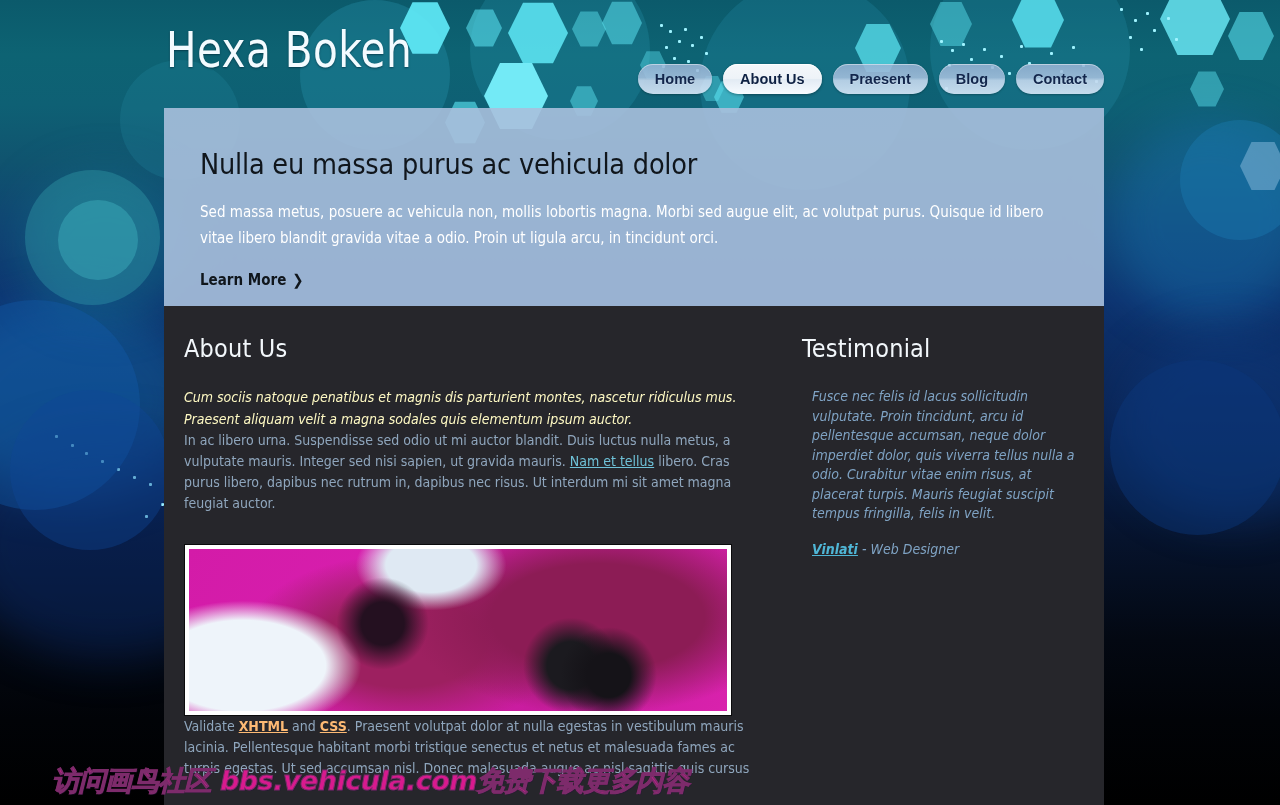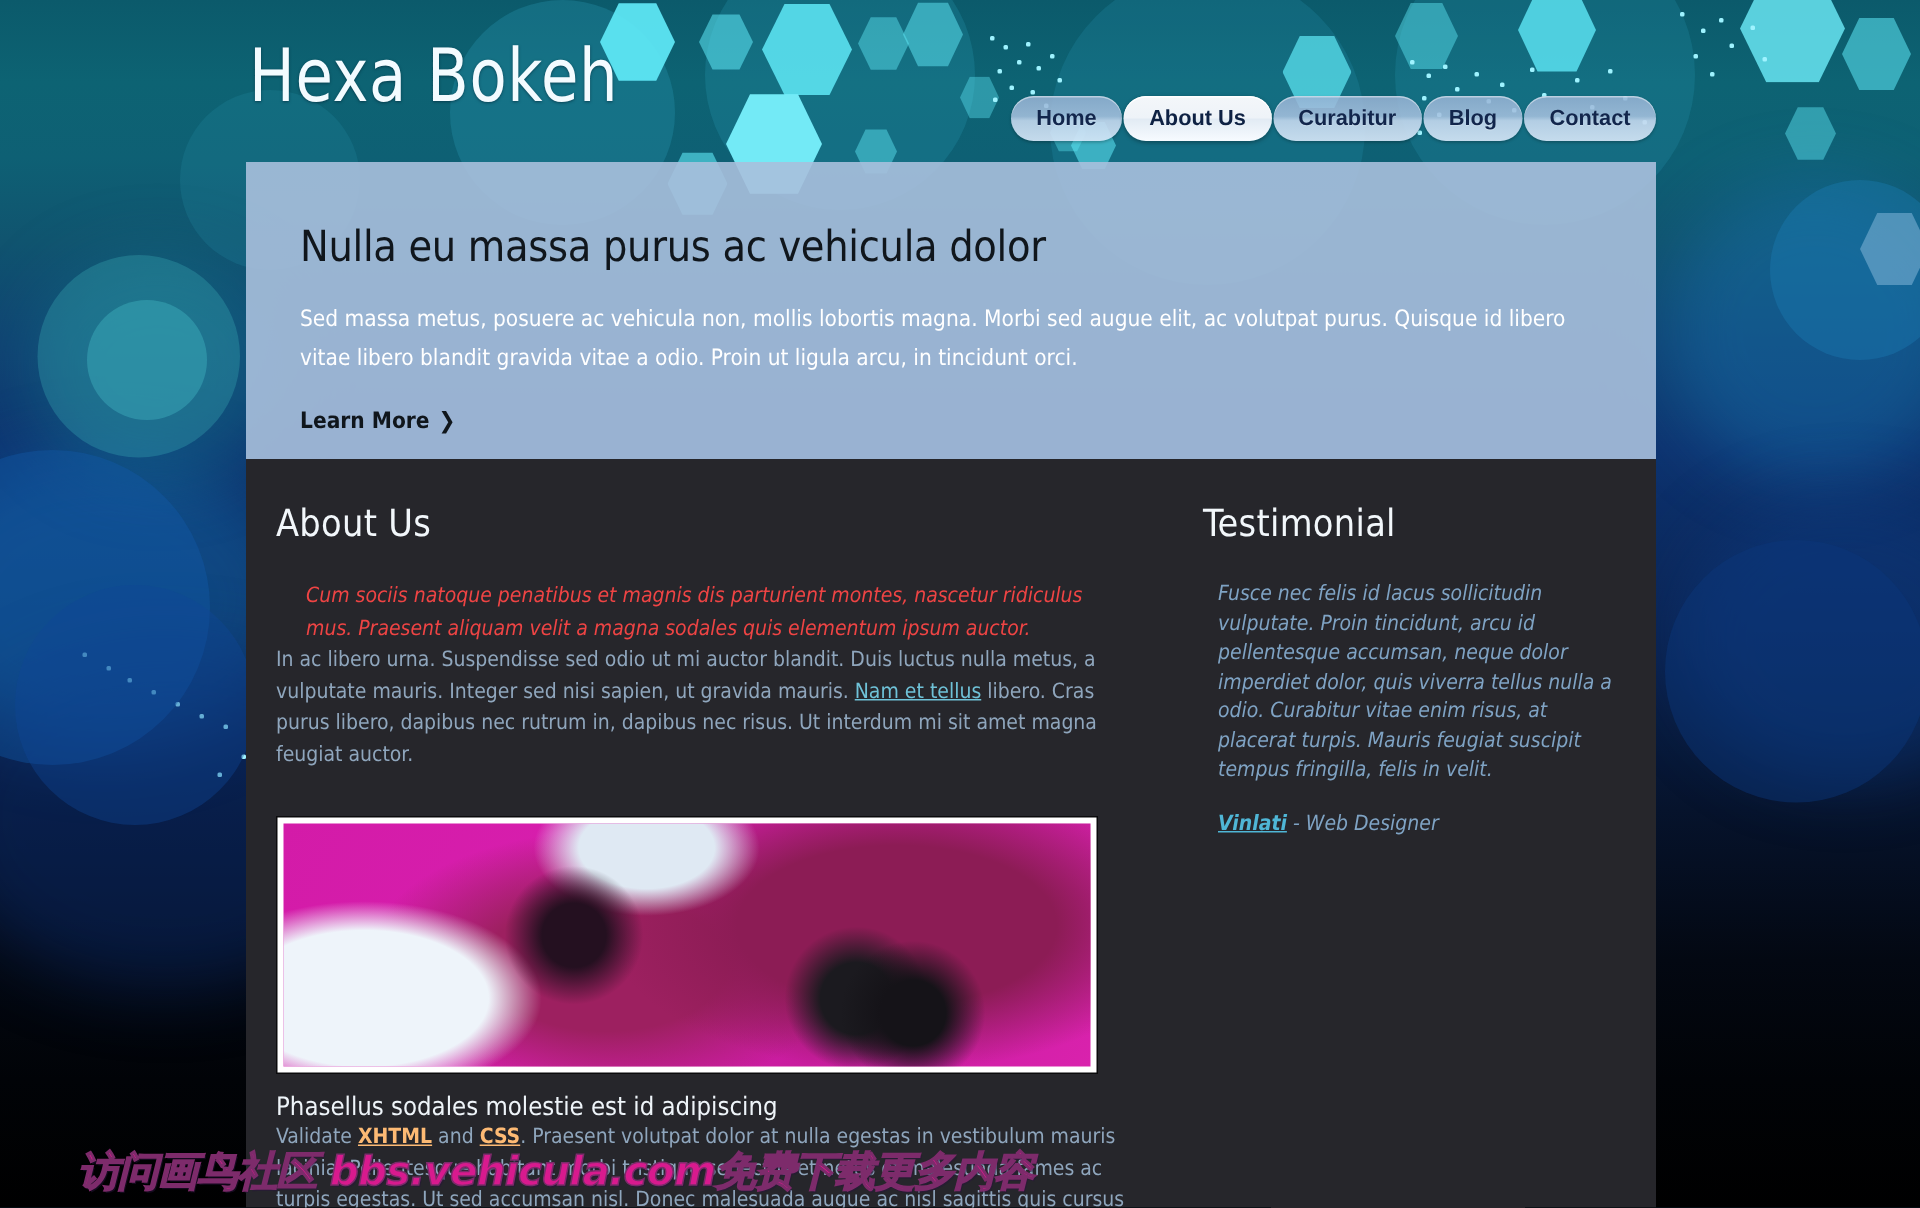--- a/index.html
+++ b/index.html
@@ -58,21 +58,21 @@
     font-size: 49px;
     letter-spacing: 0.5px;
     color: #f3fbff;
     font-family: "DejaVu Sans Condensed", "Liberation Sans Narrow", "Liberation Sans", sans-serif;
     font-weight: 400;
     transform: scaleX(0.92);
     transform-origin: left center;
     text-shadow: 0 1px 2px rgba(0,30,45,.55);
     white-space: nowrap;
   }
-  #nav { position: absolute; right: 0; top: 64px; display: flex; gap: 1px; }
+  #nav { position: absolute; right: 0; top: 64px; display: flex; gap: 11px; }
   .navbtn {
     height: 30px;
     padding: 0 17px;
     border-radius: 15px;
     display: flex; align-items: center; justify-content: center;
     font-size: 14.5px; font-weight: bold;
     color: #12264c;
     background: linear-gradient(180deg, rgba(150,178,212,.86) 0%, rgba(168,194,224,.86) 45%, rgba(196,216,238,.9) 55%, rgba(212,229,246,.92) 100%);
     box-shadow: inset 0 1px 0 rgba(255,255,255,.45), 0 1px 2px rgba(0,0,0,.25);
     white-space: nowrap;
@@ -120,23 +120,22 @@
   #side-col { width: 320px; padding: 28px 22px 0 18px; }
 
   h2.sec {
     font-size: 25px; font-weight: 400; color: #f2f7fb;
     font-family: "Liberation Sans Narrow", "DejaVu Sans Condensed", "Liberation Sans", sans-serif;
     letter-spacing: 0.2px;
   }
   p.intro {
     margin-top: 23px;
     font-style: italic; font-size: 14px; line-height: 22px;
-    color: #ef4444;
-    font-family: "Liberation Sans Narrow", "DejaVu Sans Condensed", "Liberation Sans", sans-serif;
-    margin-left: 20px;
+    color: #fef9c3;
+    font-family: "Liberation Sans Narrow", "DejaVu Sans Condensed", "Liberation Sans", sans-serif;
   }
   p.body {
     font-size: 14px; line-height: 21px; color: #8fa6bd;
     font-family: "Liberation Sans Narrow", "DejaVu Sans Condensed", "Liberation Sans", sans-serif;
   }
   a.ilink { color: #6fc2d8; text-decoration: underline; cursor: pointer; }
   a.ilink.b { font-weight: bold; color: #fdba74; }
 
   #figure {
     margin-top: 30px;
@@ -303,21 +302,21 @@
 </div>
 
 <div id="page">
 
   <div id="header">
     <div id="site-title">Hexa Bokeh</div>
 
     <div id="nav">
       <div class="navbtn">Home</div>
       <div class="navbtn active">About Us</div>
-      <div class="navbtn">Curabitur</div>
+      <div class="navbtn">Praesent</div>
       <div class="navbtn">Blog</div>
       <div class="navbtn">Contact</div>
     </div>
   </div>
 
   <div id="hero">
     <div id="hero-title">Nulla eu massa purus ac vehicula dolor</div>
     <div id="hero-text">Sed massa metus, posuere ac vehicula non, mollis lobortis magna. Morbi sed augue elit, ac volutpat purus. Quisque id libero vitae libero blandit gravida vitae a odio. Proin ut ligula arcu, in tincidunt orci.</div>
     <a id="hero-cta">
       <span>Learn More</span>
@@ -328,21 +327,20 @@
   <div id="content">
 
     <div id="main-col">
       <h2 class="sec">About Us</h2>
       <p class="intro">Cum sociis natoque penatibus et magnis dis parturient montes, nascetur ridiculus mus. Praesent aliquam velit a magna sodales quis elementum ipsum auctor.</p>
       <p class="body"><span>In ac libero urna. Suspendisse sed odio ut mi auctor blandit. Duis luctus nulla metus, a vulputate mauris. Integer sed nisi sapien, ut gravida mauris. </span><a class="ilink">Nam et tellus</a><span> libero. Cras purus libero, dapibus nec rutrum in, dapibus nec risus. Ut interdum mi sit amet magna feugiat auctor.</span></p>
 
       <div id="figure">
         <div id="figure-img"></div>
       </div>
-      <h3 class="figcap">Phasellus sodales molestie est id adipiscing</h3>
 
       <p class="body"><span>Validate </span><a class="ilink b">XHTML</a><span> and </span><a class="ilink b">CSS</a><span>. Praesent volutpat dolor at nulla egestas in vestibulum mauris lacinia. Pellentesque habitant morbi tristique senectus et netus et malesuada fames ac turpis egestas. Ut sed accumsan nisl. Donec malesuada augue ac nisl sagittis quis cursus </span></p>
     </div>
 
     <div id="side-col">
       <h2 class="sec">Testimonial</h2>
       <p class="testi">Fusce nec felis id lacus sollicitudin vulputate. Proin tincidunt, arcu id pellentesque accumsan, neque dolor imperdiet dolor, quis viverra tellus nulla a odio. Curabitur vitae enim risus, at placerat turpis. Mauris feugiat suscipit tempus fringilla, felis in velit.</p>
       <p class="testi-by"><a>Vinlati</a><span> - Web Designer</span></p>
     </div>
 

